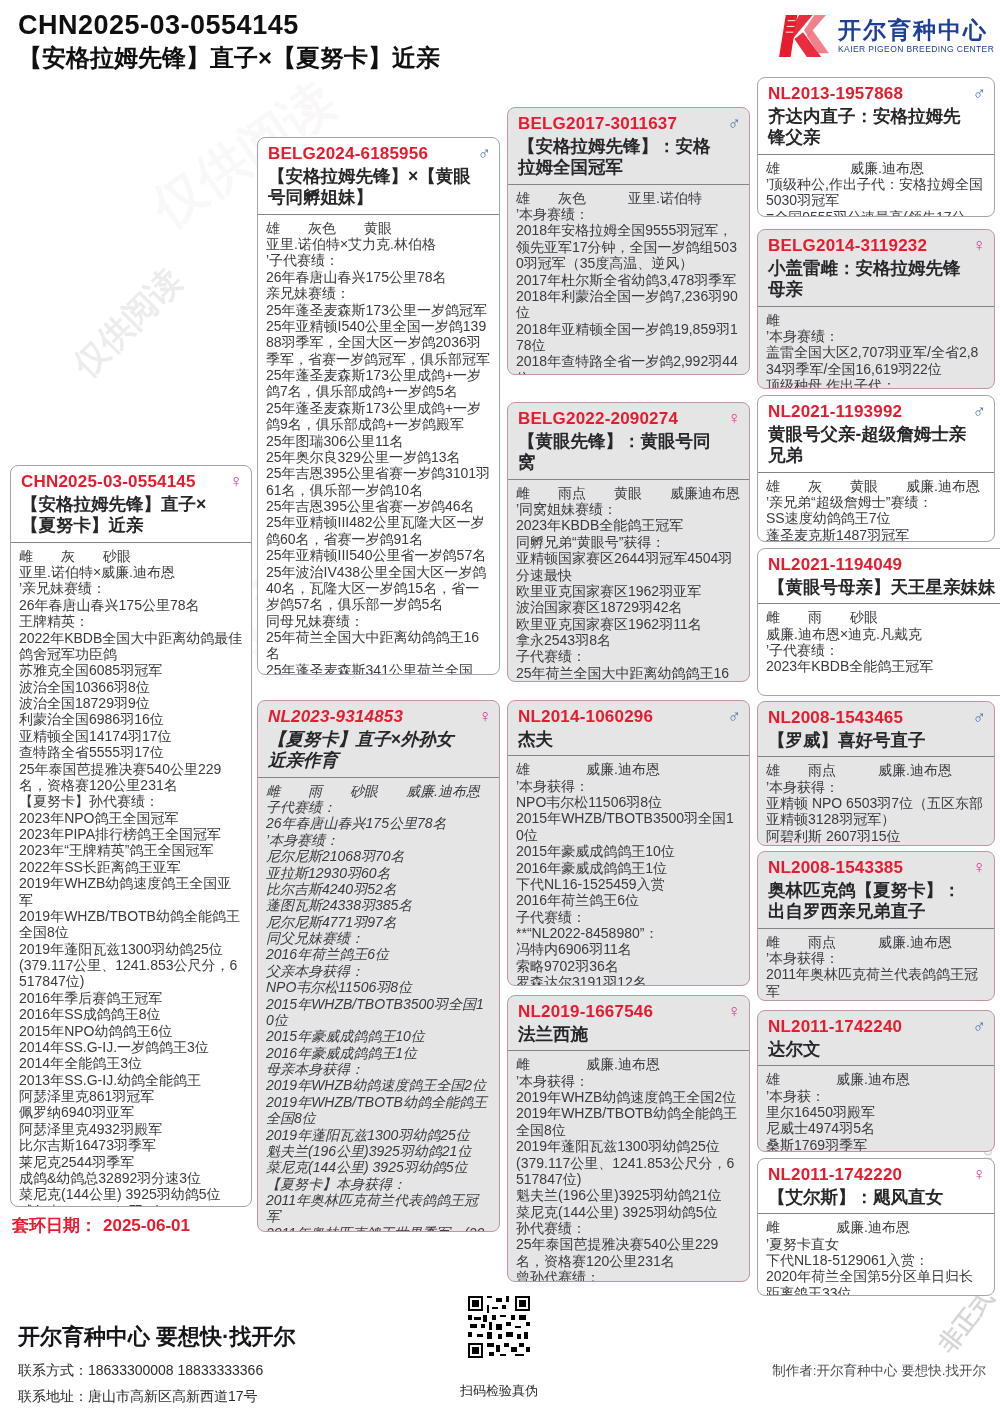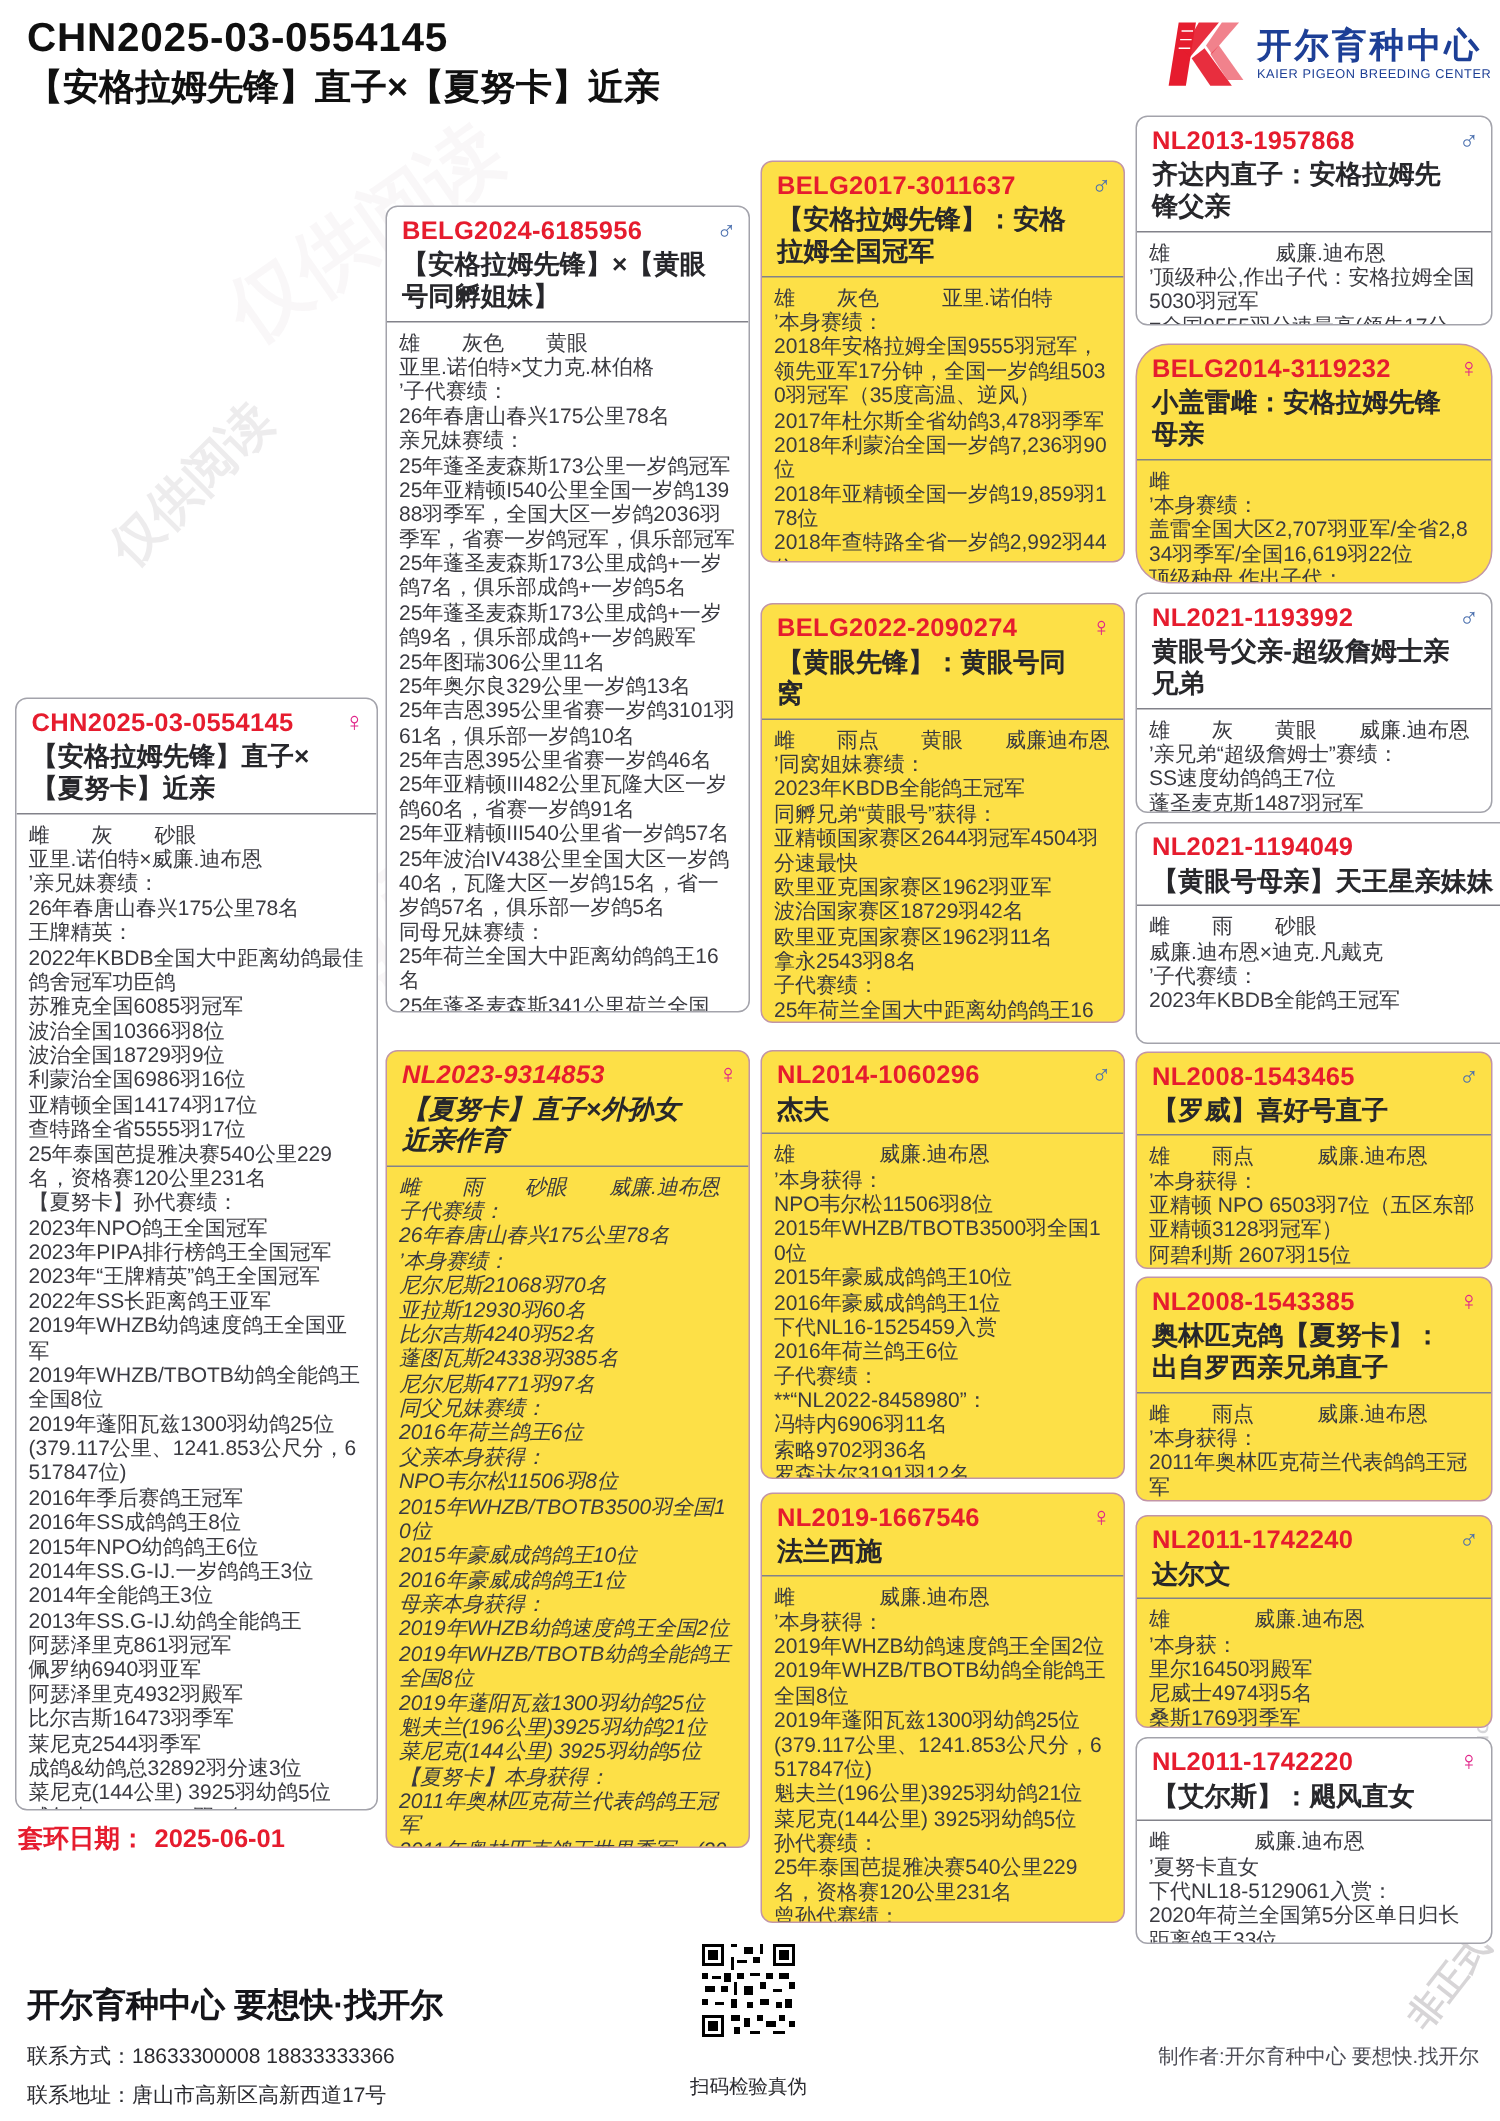--- a/index.html
+++ b/index.html
@@ -13,38 +13,38 @@
   
   .page-title { position:absolute; left:18px; top:10px; font-size:27px; font-weight:bold; color:#101010; letter-spacing:.5px; }
   .page-subtitle { position:absolute; left:18px; top:42px; font-size:24px; font-weight:bold; color:#101010; }
   .logo { position:absolute; left:778px; top:8px; width:218px; height:56px; display:flex; align-items:center; }
   .logo-mark { width:52px; height:46px; flex:0 0 auto; }
   .logo-text { margin-left:8px; }
   .logo-cn { font-size:23px; font-weight:bold; color:#1d3f96; letter-spacing:2px; line-height:1.05; }
   .logo-en { font-size:8.5px; color:#1d3f96; letter-spacing:.4px; margin-top:2px; }
   
   .box { position:absolute; border:1px solid #a3a3ab; border-radius:8px; overflow:hidden; background:#fff; }
-  .box.pink { background:#fde047; border-color:#c295a6; }
+  .box.pink { background:#e5e5e5; border-color:#c295a6; }
   .bh { position:relative; padding:6px 26px 5px 10px; }
   .code { font-size:17px; font-weight:bold; color:#e61c2e; letter-spacing:.2px; }
   .sex { position:absolute; right:8px; top:5px; font-size:18px; font-weight:bold; }
   .sex.m { color:#4a6fae; }
   .sex.f { color:#e0268a; }
   .btitle { font-size:17.5px; font-weight:bold; color:#27272b; line-height:1.22; margin-top:2px; }
   .bb { border-top:1px solid #82828a; padding:5px 8px 6px 8px; font-size:14px; line-height:1.17; color:#3a3a40; word-break:break-all; }
   .bb .bl { min-height:16px; }
   #b0 { left:10px;  top:465px;  width:242px; height:742px; }
   #b1 { left:257px; top:137px;  width:243px; height:538px; }
   #b2 { left:257px; top:700px;  width:243px; height:532px;font-style:italic; }
   #b3 { left:507px; top:107px;  width:243px; height:268px; }
   #b4 { left:507px; top:402px;  width:243px; height:280px; }
   #b5 { left:507px; top:700px;  width:243px; height:286px; }
   #b6 { left:507px; top:995px;  width:243px; height:287px; }
   #b7 { left:757px; top:77px;   width:238px; height:140px; }
-  #b8 { left:757px; top:229px;  width:238px; height:160px;border-radius:22px; }
+  #b8 { left:757px; top:229px;  width:238px; height:160px; }
   #b9 { left:757px; top:395px;  width:238px; height:147px; }
   #b10{ left:757px; top:548px;  width:276px; height:148px; }
   #b11{ left:757px; top:701px;  width:238px; height:145px; }
   #b12{ left:757px; top:851px;  width:238px; height:150px; }
   #b13{ left:757px; top:1010px; width:238px; height:142px; }
   #b14{ left:757px; top:1158px; width:238px; height:138px; }
   
   .ring-date { position:absolute; left:12px; top:1214px; font-size:17px; font-weight:bold; color:#e61c2e; }
   .ring-date .v { margin-left:6px; }
   

